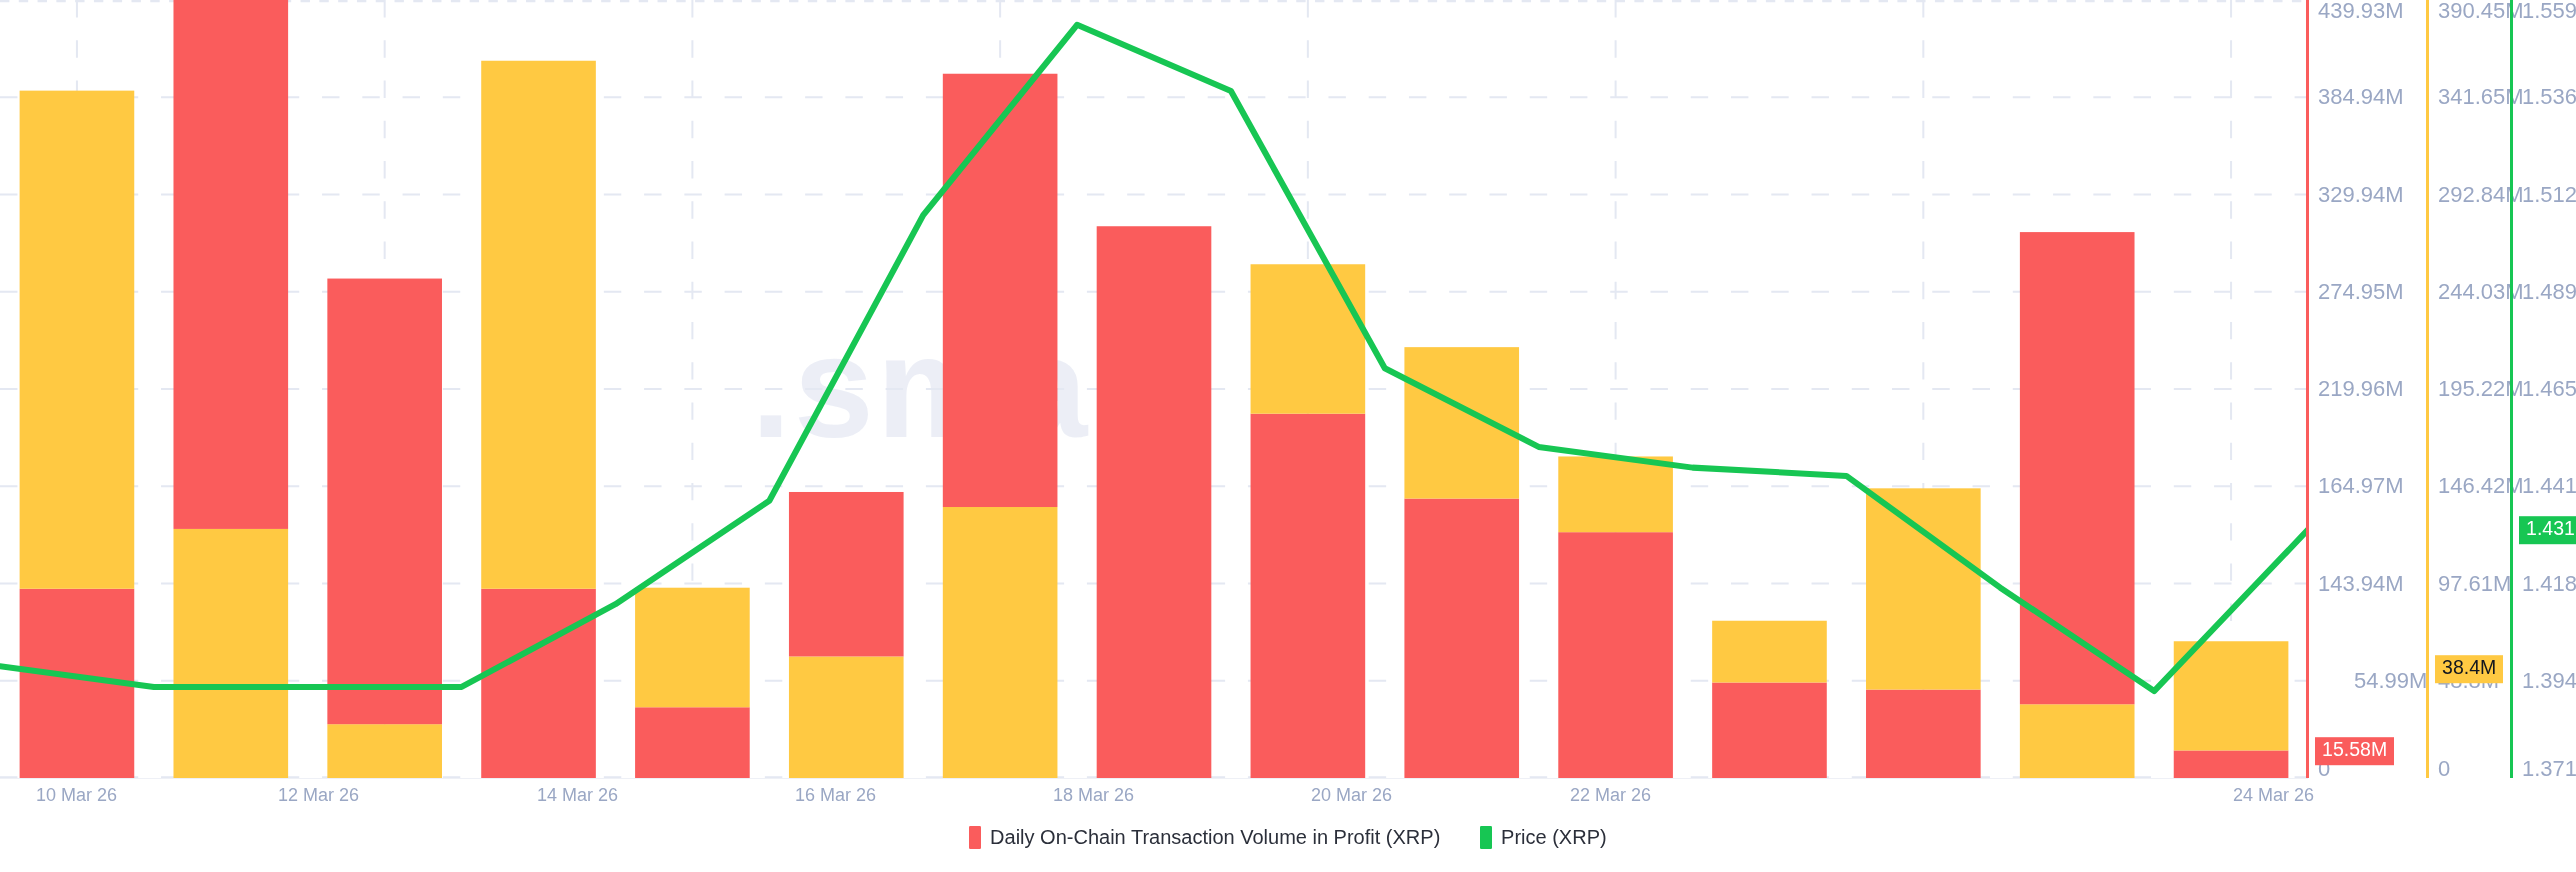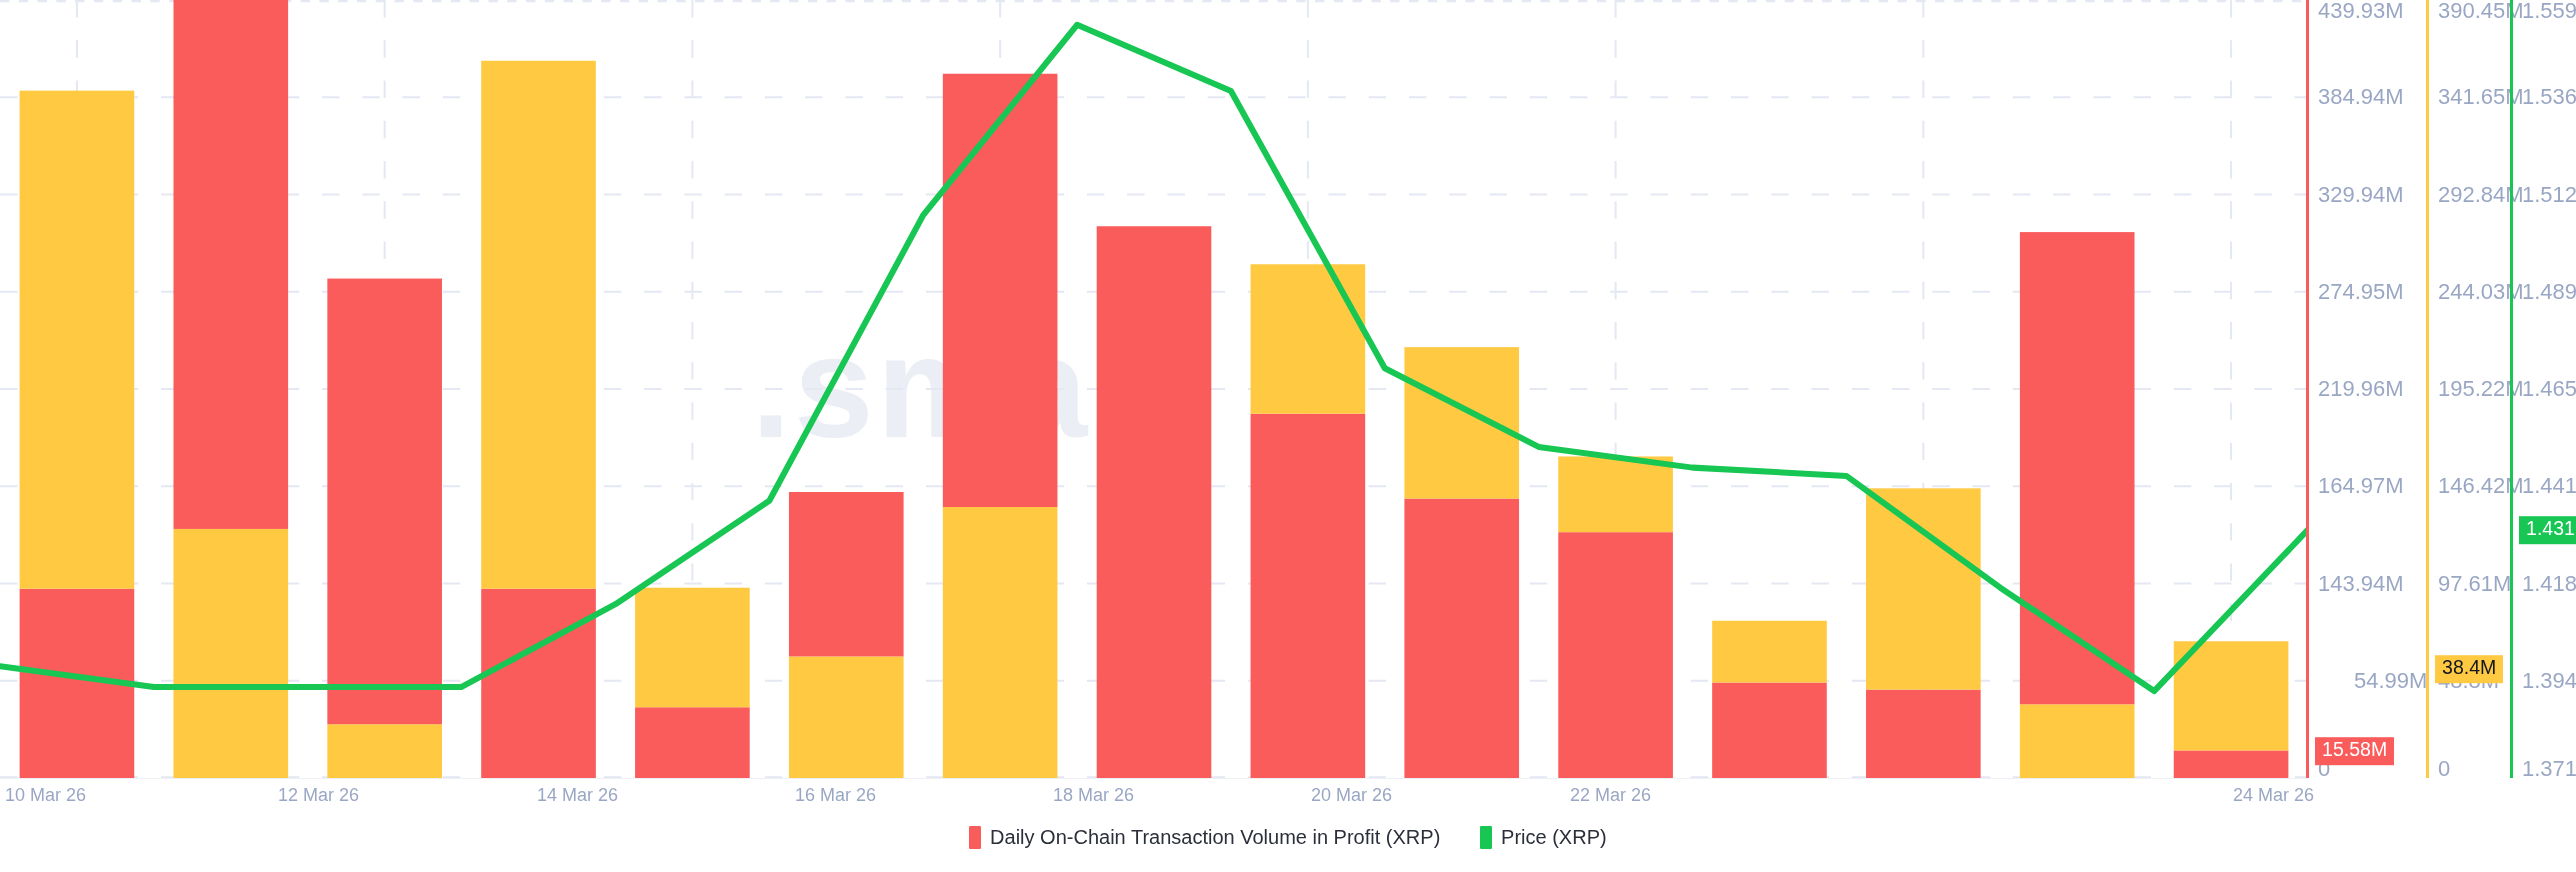--- a/index.html
+++ b/index.html
@@ -190,21 +190,21 @@
           </g>
         </g>
       <g id="priceline">
           <polyline points="0.00,993.40 229.33,1024.26 458.67,1024.26 688.00,1024.26 917.33,900.85 1146.67,746.60 1376.00,320.85 1605.33,37.02 1834.67,135.74 2064.00,549.15 2293.33,666.38 2522.67,697.23 2752.00,709.57 2981.33,876.17 3210.67,1030.43 3440.00,789.79" fill="none" stroke="#17C653" stroke-width="9" stroke-linejoin="round" stroke-linecap="round"></polyline>
         </g>
     </svg>
   </div>
 
   <div id="xaxis-line"></div>
   <div id="xticks">
-      <div class="xtick" style="left: 5px;">10 Mar 26</div>
+      <div class="xtick" style="left: 36px;">10 Mar 26</div>
       <div class="xtick" style="left: 278px;">12 Mar 26</div>
       <div class="xtick" style="left: 537px;">14 Mar 26</div>
       <div class="xtick" style="left: 795px;">16 Mar 26</div>
       <div class="xtick" style="left: 1053px;">18 Mar 26</div>
       <div class="xtick" style="left: 1311px;">20 Mar 26</div>
       <div class="xtick" style="left: 1570px;">22 Mar 26</div>
       <div class="xtick" style="left: auto; right: 262px;">24 Mar 26</div>
     </div>
 
   <div class="axis-col" id="axis-profit" style="left:2306px;width:127px">

